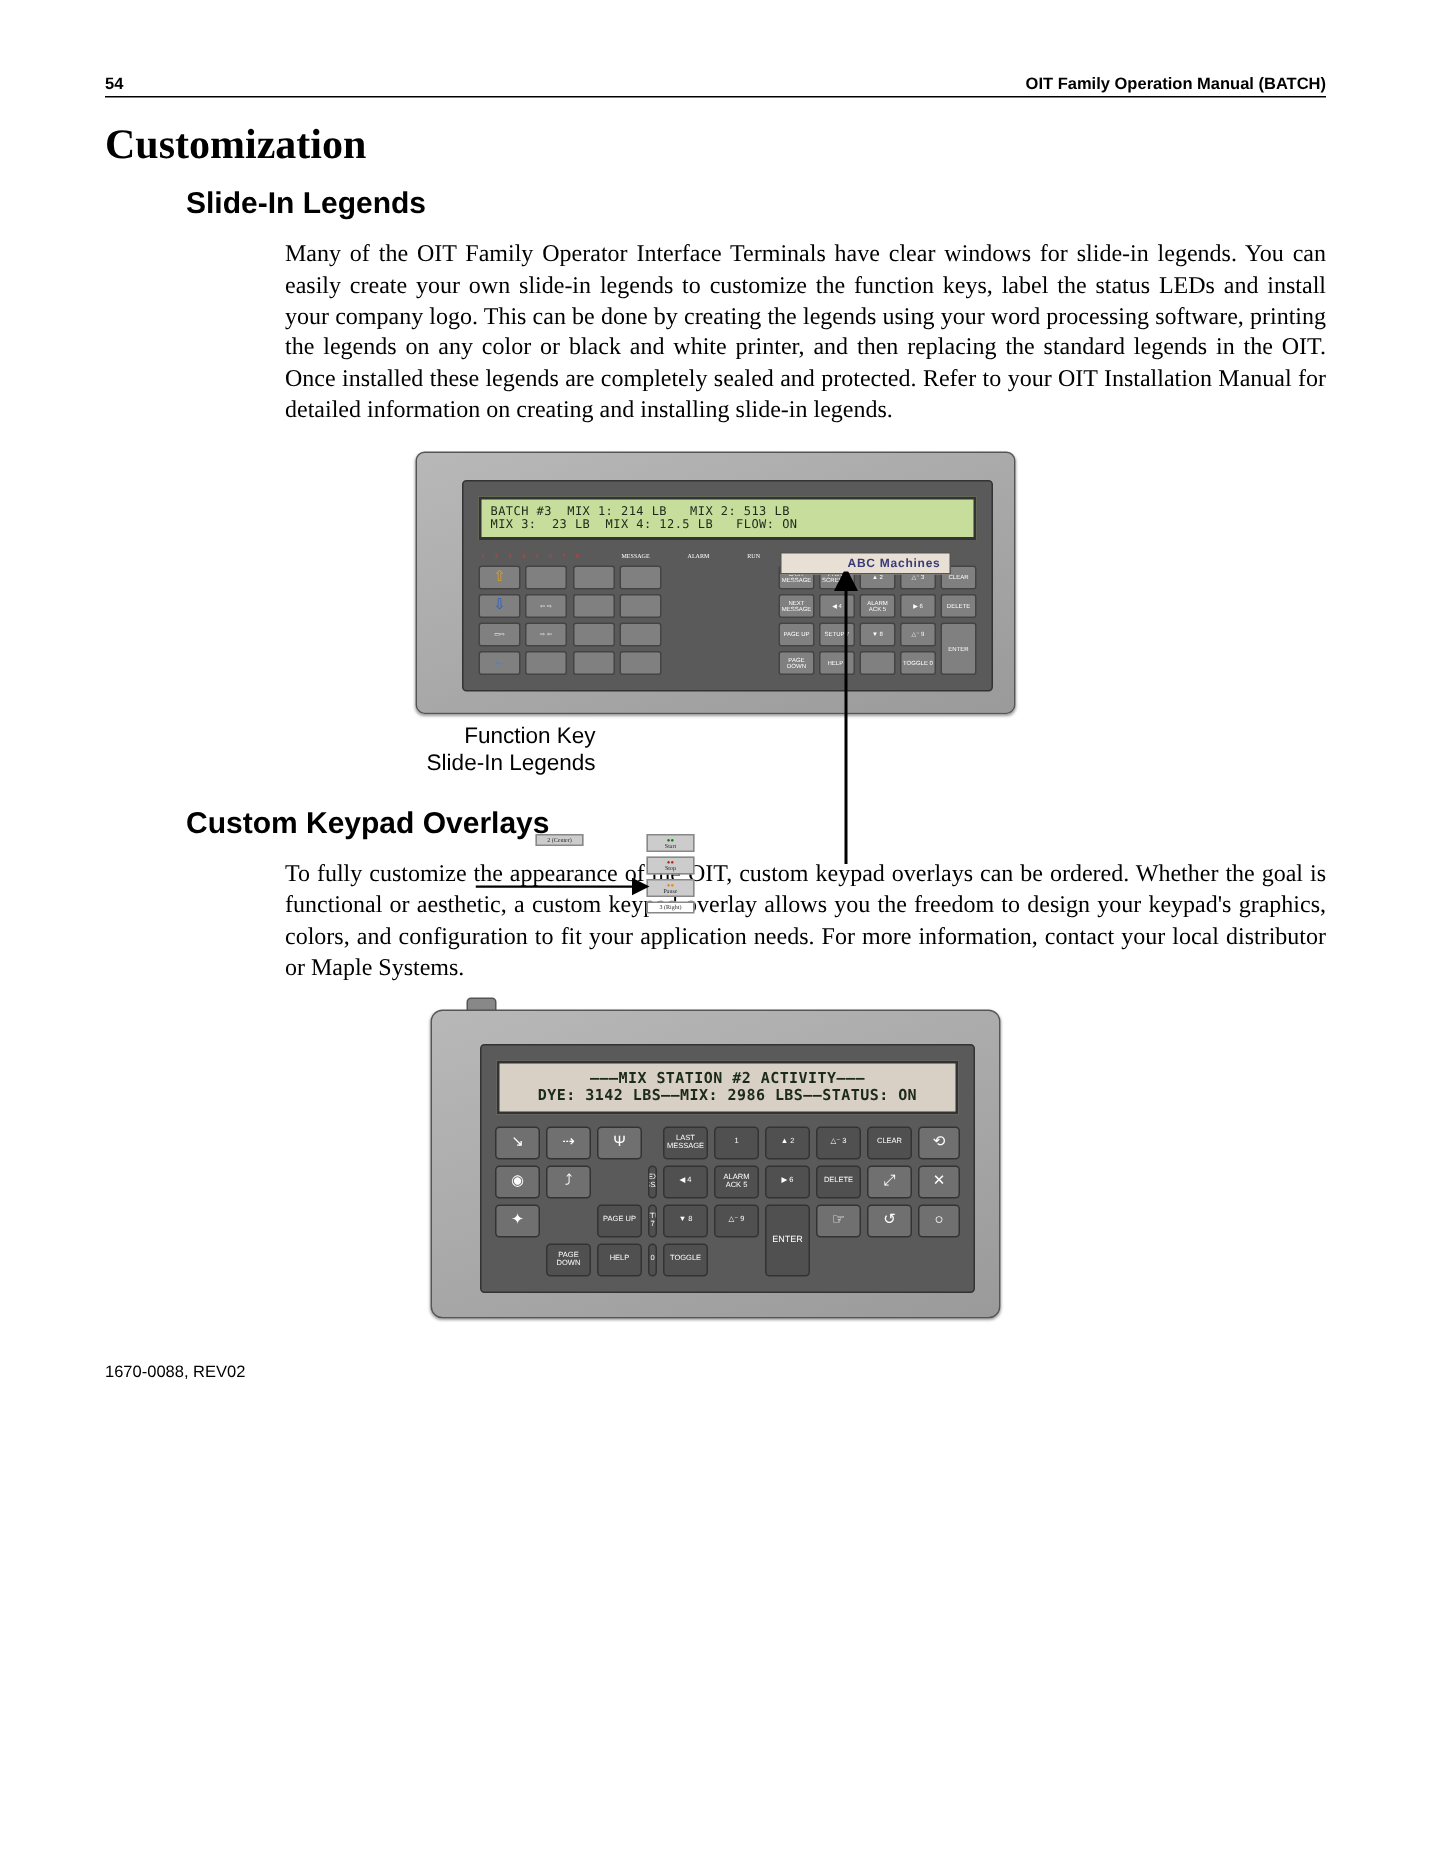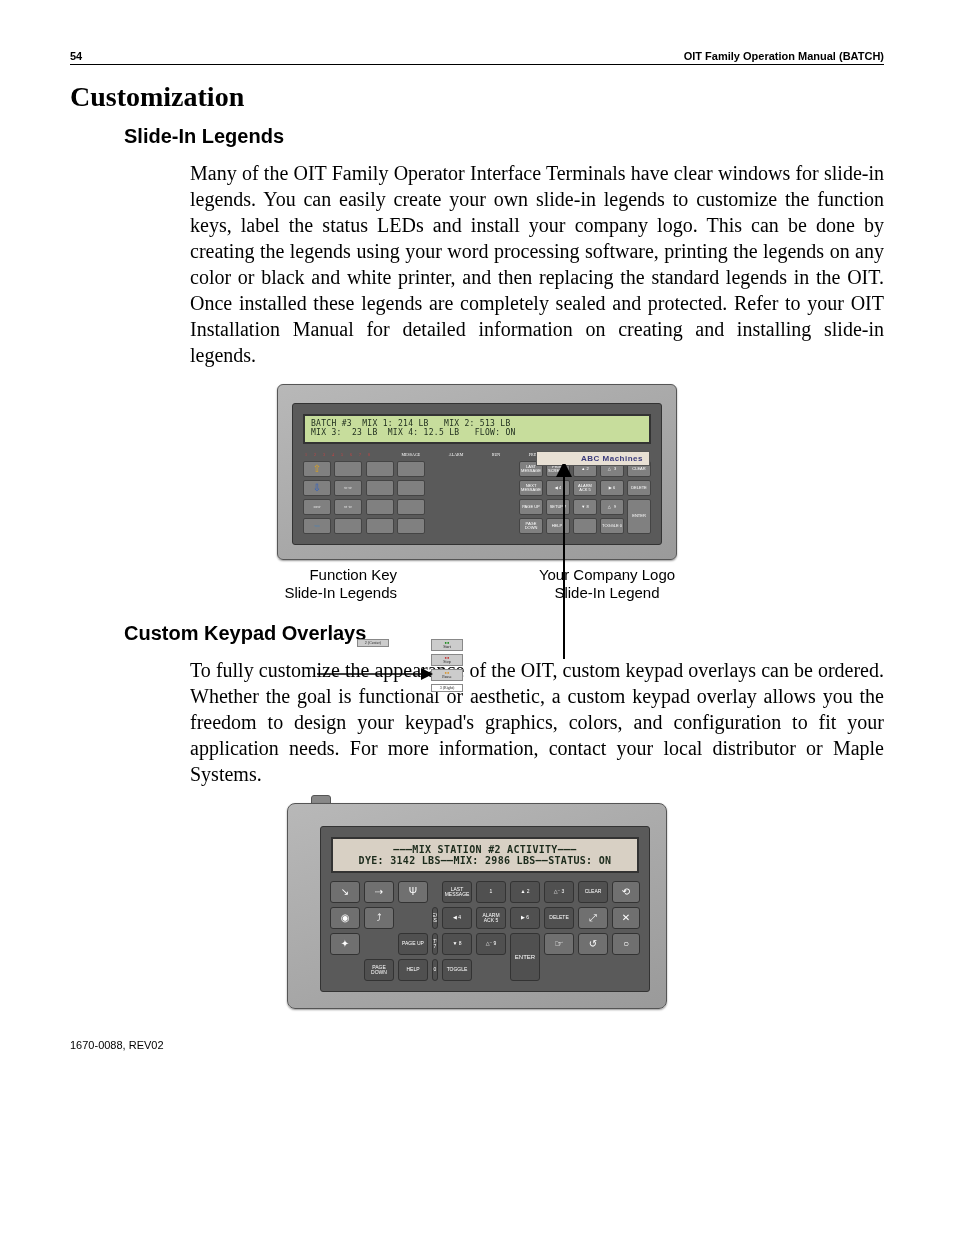--- a/index.html
+++ b/index.html
@@ -27,21 +27,21 @@
     font-weight: bold;
     margin: 0 0 12px 0;
   }
   h2 {
     font-family: Arial, sans-serif;
     font-size: 20px;
     font-weight: bold;
     margin: 0 0 12px 54px;
   }
   .body-text {
-    font-size: 20px;
+    font-size: 16px;
     text-align: justify;
     margin: 0 0 16px 120px;
     line-height: 1.3;
   }
   .footer {
     font-family: Arial, sans-serif;
     font-size: 11px;
     margin-top: 30px;
   }
   .device-figure {
@@ -53,21 +53,21 @@
   .device-figure-2 {
     display: block;
     margin: 10px auto 20px auto;
     width: 380px;
     position: relative;
   }
   .bezel {
     background: linear-gradient(160deg, #b8b8b8, #9a9a9a);
     border: 1px solid #555;
     border-radius: 6px;
-    padding: 18px 14px 14px 14px;
+    padding: 18px 14px 14px 30px;
     box-shadow: 0 1px 2px rgba(0,0,0,0.4);
     position: relative;
   }
   .bezel-2 {
     background: linear-gradient(160deg, #b8b8b8, #9a9a9a);
     border: 1px solid #555;
     border-radius: 8px;
     padding: 22px 16px 16px 32px;
     box-shadow: 0 1px 2px rgba(0,0,0,0.4);
     position: relative;
@@ -296,21 +296,21 @@
           <div class="key">▼ 8</div>
           <div class="key">△⁻ 9</div>
           <div class="key" style="grid-row:span 2;height:auto;">ENTER</div>
           <div class="key">PAGE DOWN</div>
           <div class="key">HELP .</div>
           <div class="key"></div>
           <div class="key">TOGGLE 0</div>
         </div>
       </div>
 
-      <div style="position:absolute;right:26px;top:66px;width:100px;" class="logo-bar">ABC Machines</div>
+      <div style="position:absolute;right:42px;top:66px;width:100px;" class="logo-bar">ABC Machines</div>
     </div>
   </div>
 
   <div class="legend-col">
     <div class="legend-strip">2 (Center)</div>
   </div>
   <div class="legend-col2">
     <div class="legend-strip"><span style="color:green;">●●</span><br><span>Start</span></div>
     <div class="legend-strip"><span style="color:#c02020;">●●</span><br><span>Stop</span></div>
     <div class="legend-strip"><span style="color:#d89020;">●●</span><br><span>Pause</span></div>
@@ -329,21 +329,20 @@
     <defs>
         <marker id="ah2" markerWidth="8" markerHeight="8" refX="4" refY="4" orient="auto">
           <path d="M0,0 L8,4 L0,8 Z" fill="#000"></path>
         </marker>
       </defs>
     <line x1="0" y1="10" x2="110" y2="10" stroke="#000" stroke-width="1.5" marker-end="url(#ah2)"></line>
   </svg>
 
   <div class="annot-row">
     <div class="annot annot-left">Function Key<br>Slide-In Legends</div>
-    <div class="annot annot-right">Your Company Logo<br>Slide-In Legend</div>
   </div>
 </div>
 
 <h2>Custom Keypad Overlays</h2>
 <p class="body-text">To fully customize the appearance of the OIT, custom keypad overlays can be ordered. Whether the goal is functional or aesthetic, a custom keypad overlay allows you the freedom to design your keypad's graphics, colors, and configuration to fit your application needs. For more information, contact your local distributor or Maple Systems.</p>
 
 <div class="device-figure-2">
   <div style="position:absolute;left:24px;top:-8px;width:18px;height:14px;background:#888;border:1px solid #555;border-radius:3px 3px 0 0;"></div>
   <div class="bezel-2">
     <div class="inner-panel">

